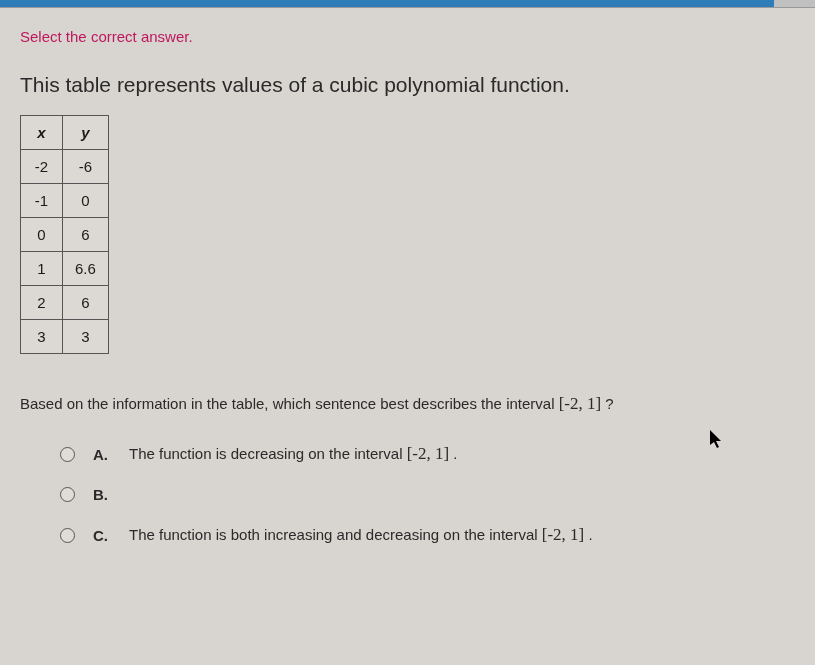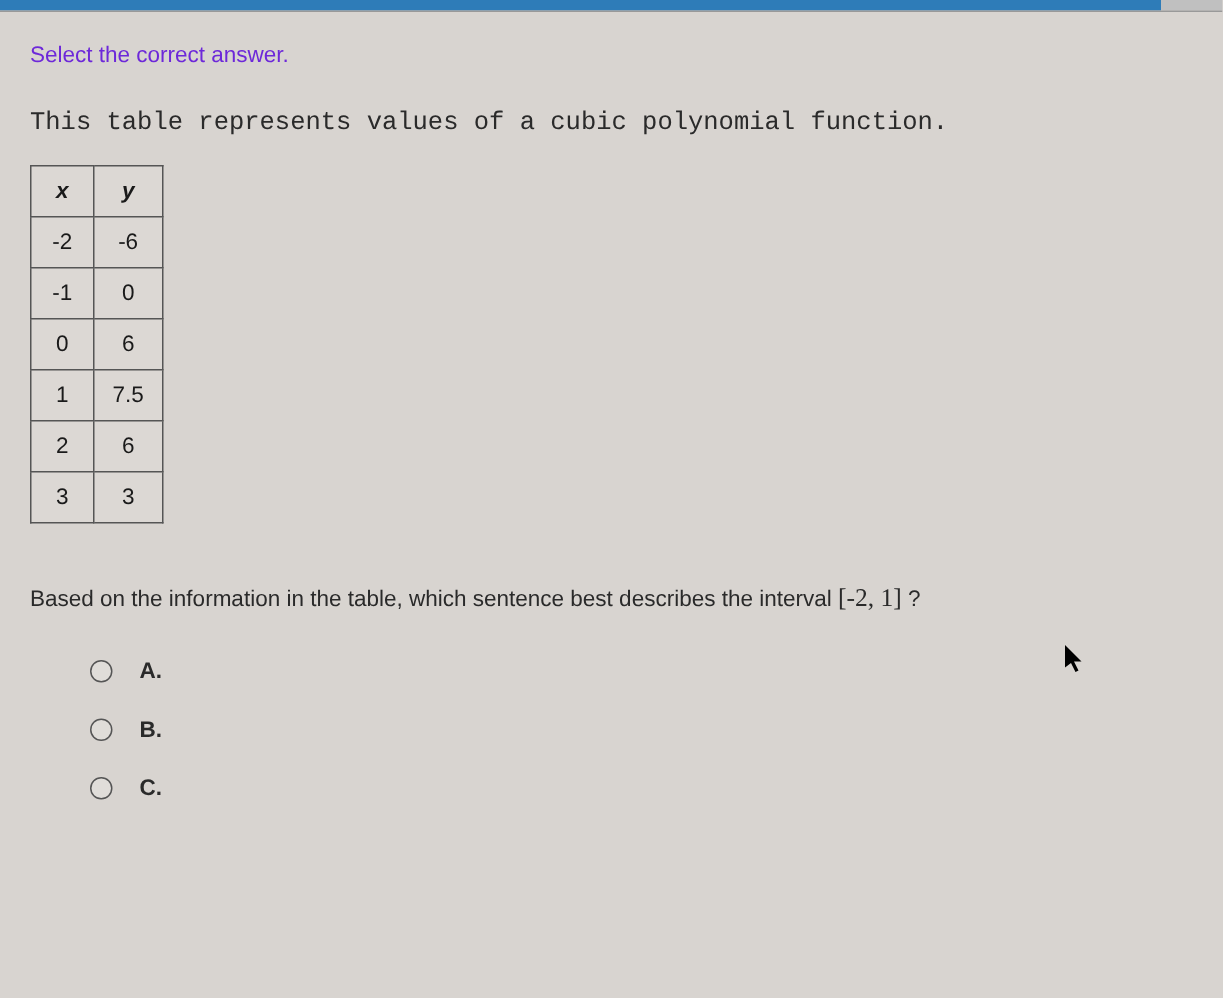--- a/index.html
+++ b/index.html
@@ -18,28 +18,27 @@
     .top-bar {
       height: 8px;
       background: linear-gradient(to right, #2e7cb8 0%, #2e7cb8 95%, #c0c0c0 95%);
       border-bottom: 1px solid #999;
     }
     .content {
       padding: 20px 20px 0 20px;
     }
     .instruction {
       font-size: 15px;
-      color: #6d28d9;
+      color: #be185d;
       margin-bottom: 28px;
     }
     .description {
-      font-size: 17px;
+      font-size: 21px;
       color: #2a2a2a;
       margin-bottom: 18px;
-      font-family: Liberation Mono, monospace;
     }
     table.data-table {
       border-collapse: collapse;
       margin-bottom: 40px;
     }
     table.data-table th,
     table.data-table td {
       border: 1px solid #555;
       padding: 8px 12px;
       text-align: center;
@@ -116,49 +115,55 @@
     <tr>
       <td>-1</td>
       <td>0</td>
     </tr>
     <tr>
       <td>0</td>
       <td>6</td>
     </tr>
     <tr>
       <td>1</td>
-      <td>7.5</td>
+      <td>6.6</td>
     </tr>
     <tr>
       <td>2</td>
       <td>6</td>
     </tr>
     <tr>
       <td>3</td>
       <td>3</td>
     </tr>
   </tbody>
     </table>
 
   <p class="question">
     <span>Based on the information in the table, which sentence best describes the interval </span><span class="interval">[-2, 1]</span><span> ?</span>
   </p>
 
   <div class="options">
     <div class="option-row">
       <div class="radio"></div>
       <span class="option-label">A.</span>
+      <span>
+        <span>The function is decreasing on the interval </span><span class="interval">[-2, 1]</span><span> .</span>
+      </span>
     </div>
     <div class="option-row">
       <div class="radio"></div>
       <span class="option-label">B.</span>
     </div>
     <div class="option-row">
       <div class="radio"></div>
       <span class="option-label">C.</span>
+      <span>
+        <span>The function is both increasing and decreasing on the interval </span><span class="interval">[-2, 1]</span><span> .</span>
+      </span>
     </div>
   </div>
 </div>
 
 <div class="cursor">
   <svg width="16" height="20" viewBox="0 0 16 20">
     <path d="M0,0 L0,15 L4,12 L7,18 L9,17 L6,11 L11,11 Z" fill="#000"></path>
   </svg>
 </div>
 

